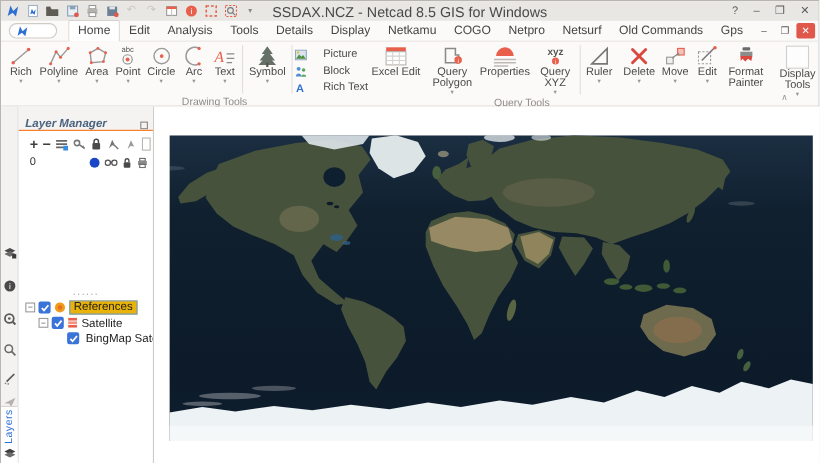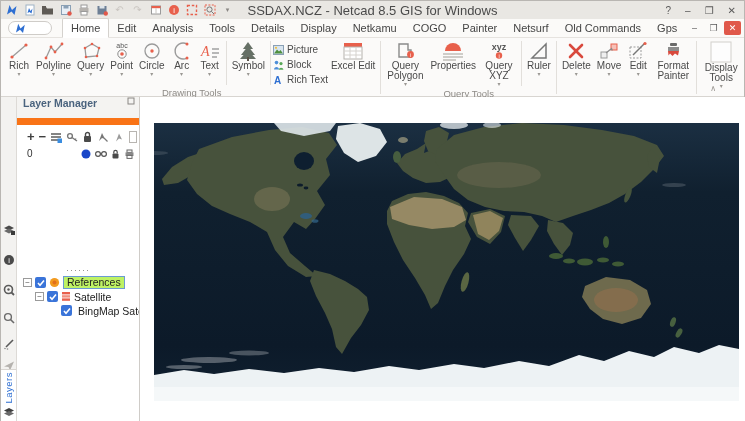--- a/index.html
+++ b/index.html
@@ -33,50 +33,50 @@
           display:flex;align-items:stretch;padding:1px 0 0 4px;box-sizing:border-box;}
   .rgroup{display:flex;flex-direction:column;}
   .rgroup-content{display:flex;align-items:flex-start;flex:1;}
   .rgroup-label{text-align:center;font-size:9.5px;color:#8d8a86;height:13px;line-height:12px;}
   .rsep{width:1px;background:#e2dfdb;margin:2px 2px;align-self:stretch;}
   .rbtn{display:flex;flex-direction:column;align-items:center;padding:2px 3px 0 3px;font-size:10px;color:#4a4a4a;}
   .rbtn .lbl{line-height:10px;text-align:center;white-space:nowrap;}
   .rbtn .lbl2{line-height:10px;text-align:center;white-space:normal;width:40px;}
   .rbtn .caret{font-size:6px;color:#9b9894;line-height:7px;height:7px;}
   .rstack{display:flex;flex-direction:column;justify-content:flex-start;padding-top:3px;}
-  .sbtn{display:flex;align-items:center;gap:3px;height:15px;font-size:10px;color:#4a4a4a;white-space:nowrap;}
+  .sbtn{display:flex;align-items:center;gap:15px;height:15px;font-size:10px;color:#4a4a4a;white-space:nowrap;}
   .collapse{position:absolute;right:28px;bottom:3px;font-size:8px;color:#98948f;}
 
   
   .main{position:absolute;left:0;top:96px;width:745px;height:325px;background:#fff;}
   .strip{position:absolute;left:0;top:0;width:16px;height:325px;background:#f3f2f0;border-right:1px solid #dddad6;box-sizing:border-box;}
   .strip .si{position:absolute;left:1px;width:14px;height:14px;display:flex;align-items:center;justify-content:center;}
   .striptab{position:absolute;left:0;top:272px;width:15px;height:53px;background:#fff;border-top:1px solid #d8d5d1;
             display:flex;flex-direction:column;align-items:center;justify-content:flex-start;padding-top:2px;box-sizing:border-box;}
   .vtext{writing-mode:vertical-rl;transform:rotate(180deg);font-size:9.5px;color:#2e6fd2;letter-spacing:.5px;}
 
   .panel{position:absolute;left:16px;top:0;width:123px;height:325px;background:#fff;border-right:1px solid #cfccc8;box-sizing:border-box;
          display:flex;flex-direction:column;}
-  .phead{height:21px;background:#f4f3f1;display:flex;align-items:flex-start;padding:0 4px 0 6px;border-bottom:7px solid #f97316;}
+  .phead{height:21px;background:#f4f3f1;display:flex;align-items:flex-end;padding:0 4px 0 6px;border-bottom:1px solid #f97316;font-style:italic;}
   .phead .ptitle{font-size:10.5px;font-weight:bold;color:#4a637e;flex:1;}
   .ptools{height:18px;display:flex;align-items:center;gap:4px;padding:3px 2px 0 10px;}
   .ptools .ti{display:flex;align-items:center;justify-content:center;width:12px;height:12px;}
   .ptools .tplus{font-size:13px;color:#3f3f3f;font-weight:bold;line-height:12px;}
   .swatch{width:12px;height:12px;background:#fff;border:1px solid #b8b5b1;box-sizing:border-box;}
   .prow0{height:15px;display:flex;align-items:center;padding:0 4px 0 10px;gap:4px;}
   .prow0 .zero{font-size:10px;color:#333;flex:1;}
   .pblank{flex:1;}
   .splitter{height:8px;display:flex;align-items:center;justify-content:center;font-size:9px;color:#8a8784;letter-spacing:1px;line-height:4px;}
   .tree{padding:2px 0 0 0;}
   .trow{height:14px;display:flex;align-items:center;gap:3px;font-size:10.5px;color:#222;white-space:nowrap;overflow:hidden;}
   .expand{width:9px;height:9px;border:1px solid #9a9a9a;background:#fff;display:flex;align-items:center;justify-content:center;
           font-size:8px;line-height:7px;color:#555;box-sizing:border-box;flex:0 0 9px;}
   .cbx{width:11px;height:11px;background:#3a74d9;border-radius:2px;display:flex;align-items:center;justify-content:center;flex:0 0 11px;}
   .cbx svg{display:block;}
-  .sel{border:1px solid #6b9bd2;background:#bef264;padding:0 3px;line-height:11px;}
+  .sel{border:1px solid #6b9bd2;background:#eab308;padding:0 3px;line-height:11px;}
 
   .canvas{position:absolute;left:139px;top:0;width:606px;height:325px;background:#fff;}
   .worldmap{position:absolute;left:14px;top:26px;width:585px;height:278px;display:block;}
 
   svg{display:block;}
 </style>
 </head>
 <body>
 
 <div class="app">
@@ -166,21 +166,21 @@
         </svg>
     </div>
     <div class="tab active">Home</div>
     <div class="tab">Edit</div>
     <div class="tab">Analysis</div>
     <div class="tab">Tools</div>
     <div class="tab">Details</div>
     <div class="tab">Display</div>
     <div class="tab">Netkamu</div>
     <div class="tab">COGO</div>
-    <div class="tab">Painter</div>
+    <div class="tab">Netpro</div>
     <div class="tab">Netsurf</div>
     <div class="tab">Old Commands</div>
     <div class="tab">Gps</div>
     <div class="mdictrl">
       <span class="mbox">–</span>
       <span class="mbox">❐</span>
       <span class="mbox mclose">✕</span>
     </div>
   </div>
 
@@ -210,21 +210,21 @@
         </div>
         <div class="rbtn">
           <svg width="22" height="20">
               <polygon points="5,7 12,3 19,7 17,15 6,16" fill="none" stroke="#9a9a9a" stroke-width="1.3"></polygon>
               <circle cx="5" cy="7" r="1.3" fill="#e8604c"></circle>
               <circle cx="12" cy="3" r="1.3" fill="#e8604c"></circle>
               <circle cx="19" cy="7" r="1.3" fill="#e8604c"></circle>
               <circle cx="17" cy="15" r="1.3" fill="#e8604c"></circle>
               <circle cx="6" cy="16" r="1.3" fill="#e8604c"></circle>
             </svg>
-          <span class="lbl">Query</span>
+          <span class="lbl">Area</span>
             <span class="caret">▾</span>
         </div>
         <div class="rbtn">
           <svg width="22" height="20">
               <text x="11" y="6.5" font-size="7" fill="#555" text-anchor="middle" font-family="Liberation Sans">abc</text>
               <circle cx="11" cy="13" r="4.2" fill="none" stroke="#8a8a8a"></circle>
               <circle cx="11" cy="13" r="1.8" fill="#e8604c"></circle>
             </svg>
           <span class="lbl">Point</span>
             <span class="caret">▾</span>

